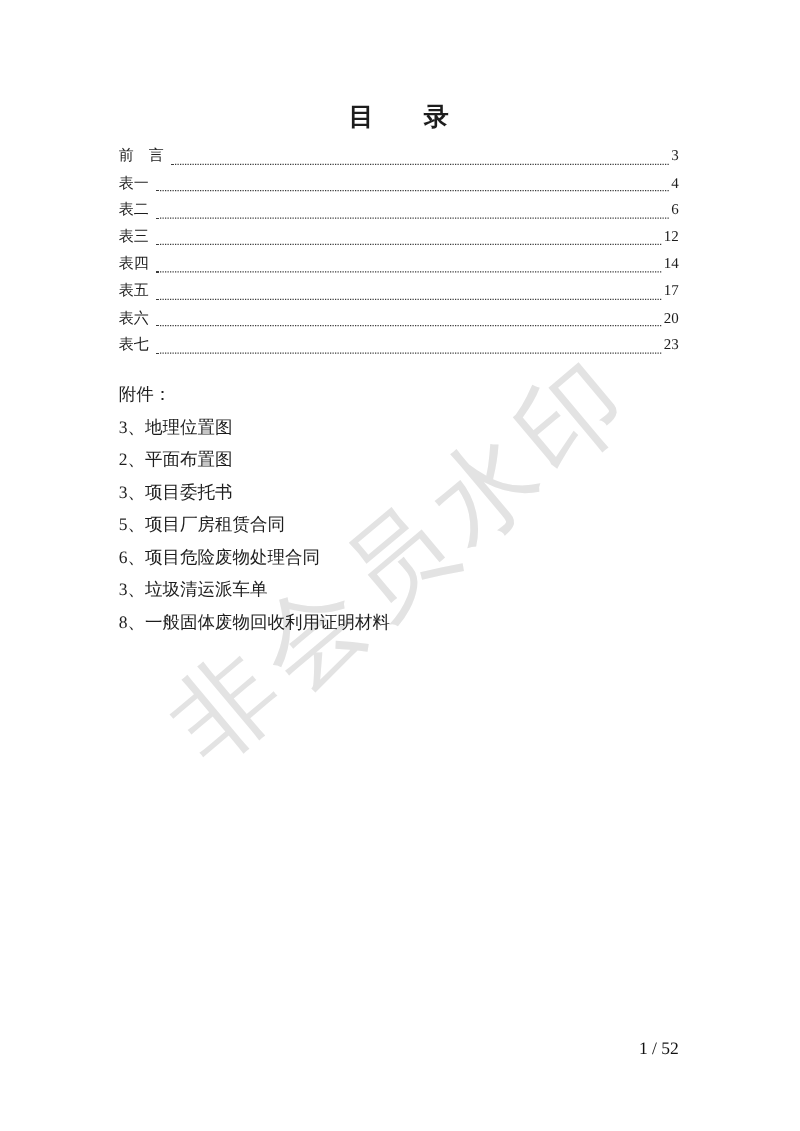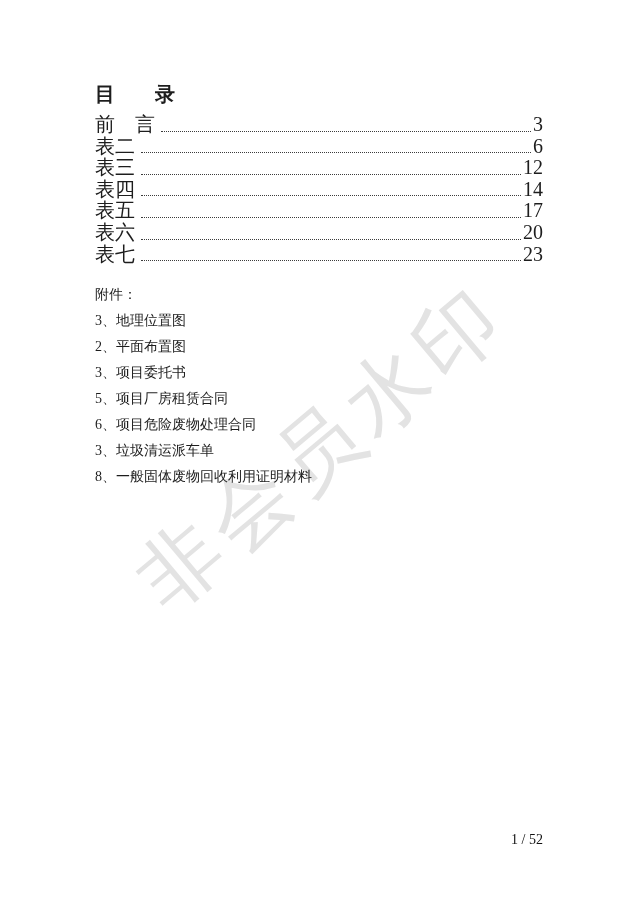--- a/index.html
+++ b/index.html
@@ -22,31 +22,32 @@
     white-space:nowrap;
     z-index:0;
     user-select:none;
   }
   .content {
     position:relative;
     z-index:1;
     padding:84px 97px 0 95px;
   }
   .doc-title {
+    text-align:center;
     font-size:20px;
     line-height:20px;
     font-weight:bold;
     white-space:pre;
   }
   .toc-list { margin-top:10px; }
   .toc-row {
     display:flex;
     line-height:21.6px;
     height:21.6px;
-    font-size:20px;
+    font-size:12px;
   }
   .toc-label { white-space:pre; }
   .toc-leader {
     flex:1;
     margin:0 2px 4px 6px;
     border-bottom:1.5px dotted #3c3c3c;
   }
   .toc-page { white-space:pre; }
   .attachments {
     margin-top:17px;
@@ -70,20 +71,25 @@
 
 <div class="content">
 
   <div class="doc-title">目　　录</div>
 
   <div class="toc-list">
     <div class="toc-row">
       <span class="toc-label">前　言</span>
       <span class="toc-leader"></span>
       <span class="toc-page">3</span>
+    </div>
+    <div class="toc-row">
+      <span class="toc-label">表一</span>
+      <span class="toc-leader"></span>
+      <span class="toc-page">4</span>
     </div>
     <div class="toc-row">
       <span class="toc-label">表二</span>
       <span class="toc-leader"></span>
       <span class="toc-page">6</span>
     </div>
     <div class="toc-row">
       <span class="toc-label">表三</span>
       <span class="toc-leader"></span>
       <span class="toc-page">12</span>

